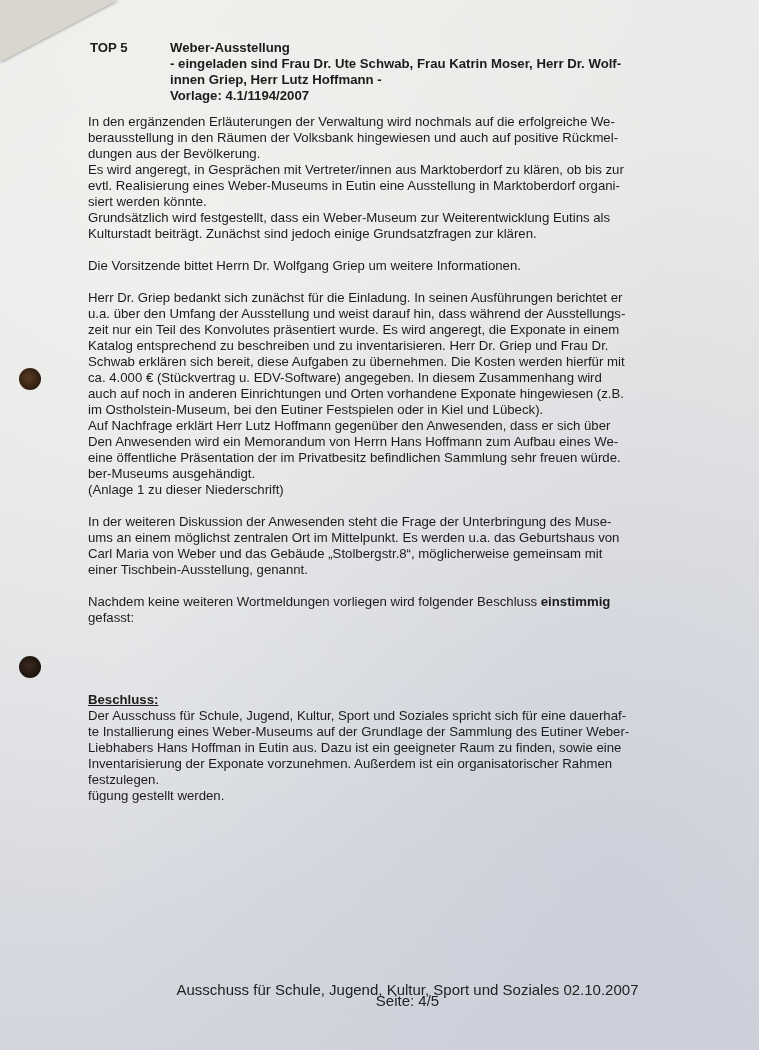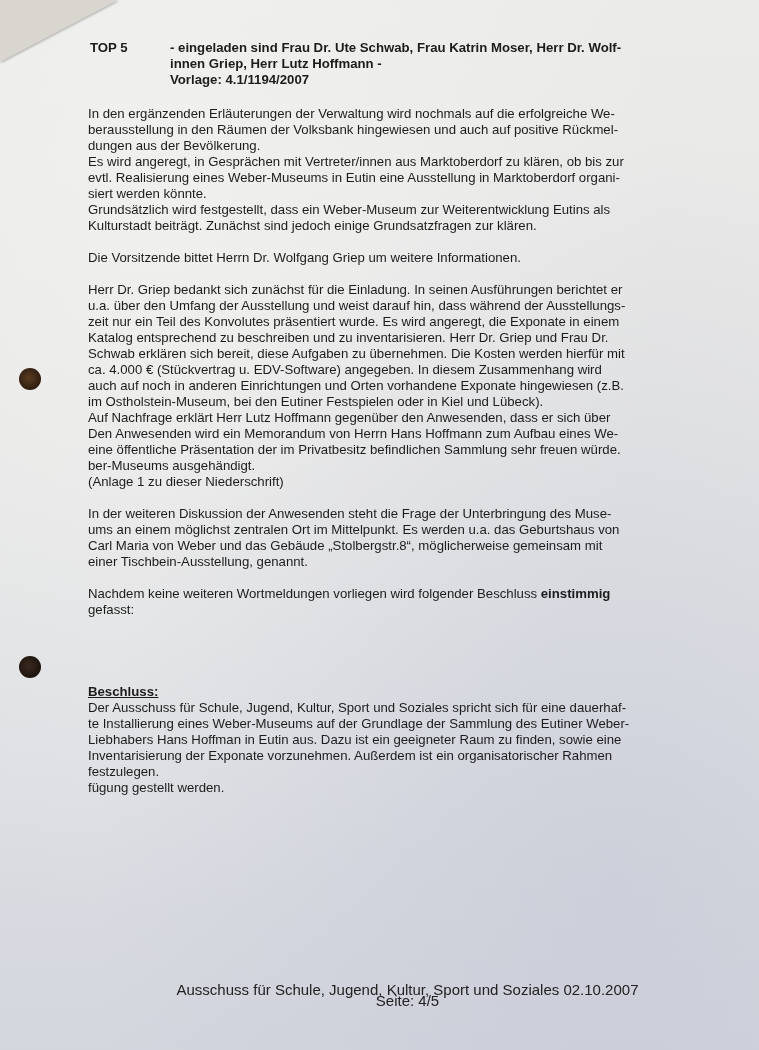--- a/index.html
+++ b/index.html
@@ -27,21 +27,21 @@
     left: 19px;
     background: radial-gradient(circle at 45% 45%, #5a3d22, #2a1a0e 75%);
   }
   .hole.h1 { top: 368px; }
   .hole.h2 { top: 656px; background: radial-gradient(circle at 45% 45%, #3a2a20, #1a120c 75%); }
 
   .content { position: absolute; left: 88px; top: 40px; width: 600px; font-size: 13.2px; line-height: 16px; }
   .top-row { display: flex; font-weight: bold; font-size: 13.2px; line-height: 16px; }
   .top-num { width: 80px; padding-left: 2px; }
   .top-title div { white-space: nowrap; }
-  .para { margin-top: 18px; }
+  .para { margin-top: 10px; }
   .para + .para { margin-top: 16px; }
   .line { white-space: nowrap; }
   .bold { font-weight: bold; }
   .beschluss-head { margin-top: 66px; font-weight: bold; text-decoration: underline; }
   .beschluss-body { }
 
   .footer {
     position: absolute; left: 0; width: 759px; top: 984px; text-align: center;
     font-size: 15px; line-height: 11px; color: #222; margin-left: 28px;
   }
@@ -51,20 +51,21 @@
 
 <div class="page">
   <div class="fold"></div>
   <div class="hole h1"></div>
   <div class="hole h2"></div>
 
   <div class="content">
     <div class="top-row">
       <div class="top-num">TOP 5</div>
       <div class="top-title">
+        <div>Weber-Ausstellung</div>
         <div>- eingeladen sind Frau Dr.  Ute Schwab, Frau Katrin Moser, Herr Dr. Wolf-</div>
         <div>innen Griep, Herr Lutz Hoffmann -</div>
         <div>Vorlage: 4.1/1194/2007</div>
       </div>
     </div>
 
     <div class="para">
       <div class="line">In den ergänzenden Erläuterungen der Verwaltung wird nochmals auf die erfolgreiche We-</div>
       <div class="line">berausstellung in den Räumen der Volksbank hingewiesen und auch auf positive Rückmel-</div>
       <div class="line">dungen aus der Bevölkerung.</div>

